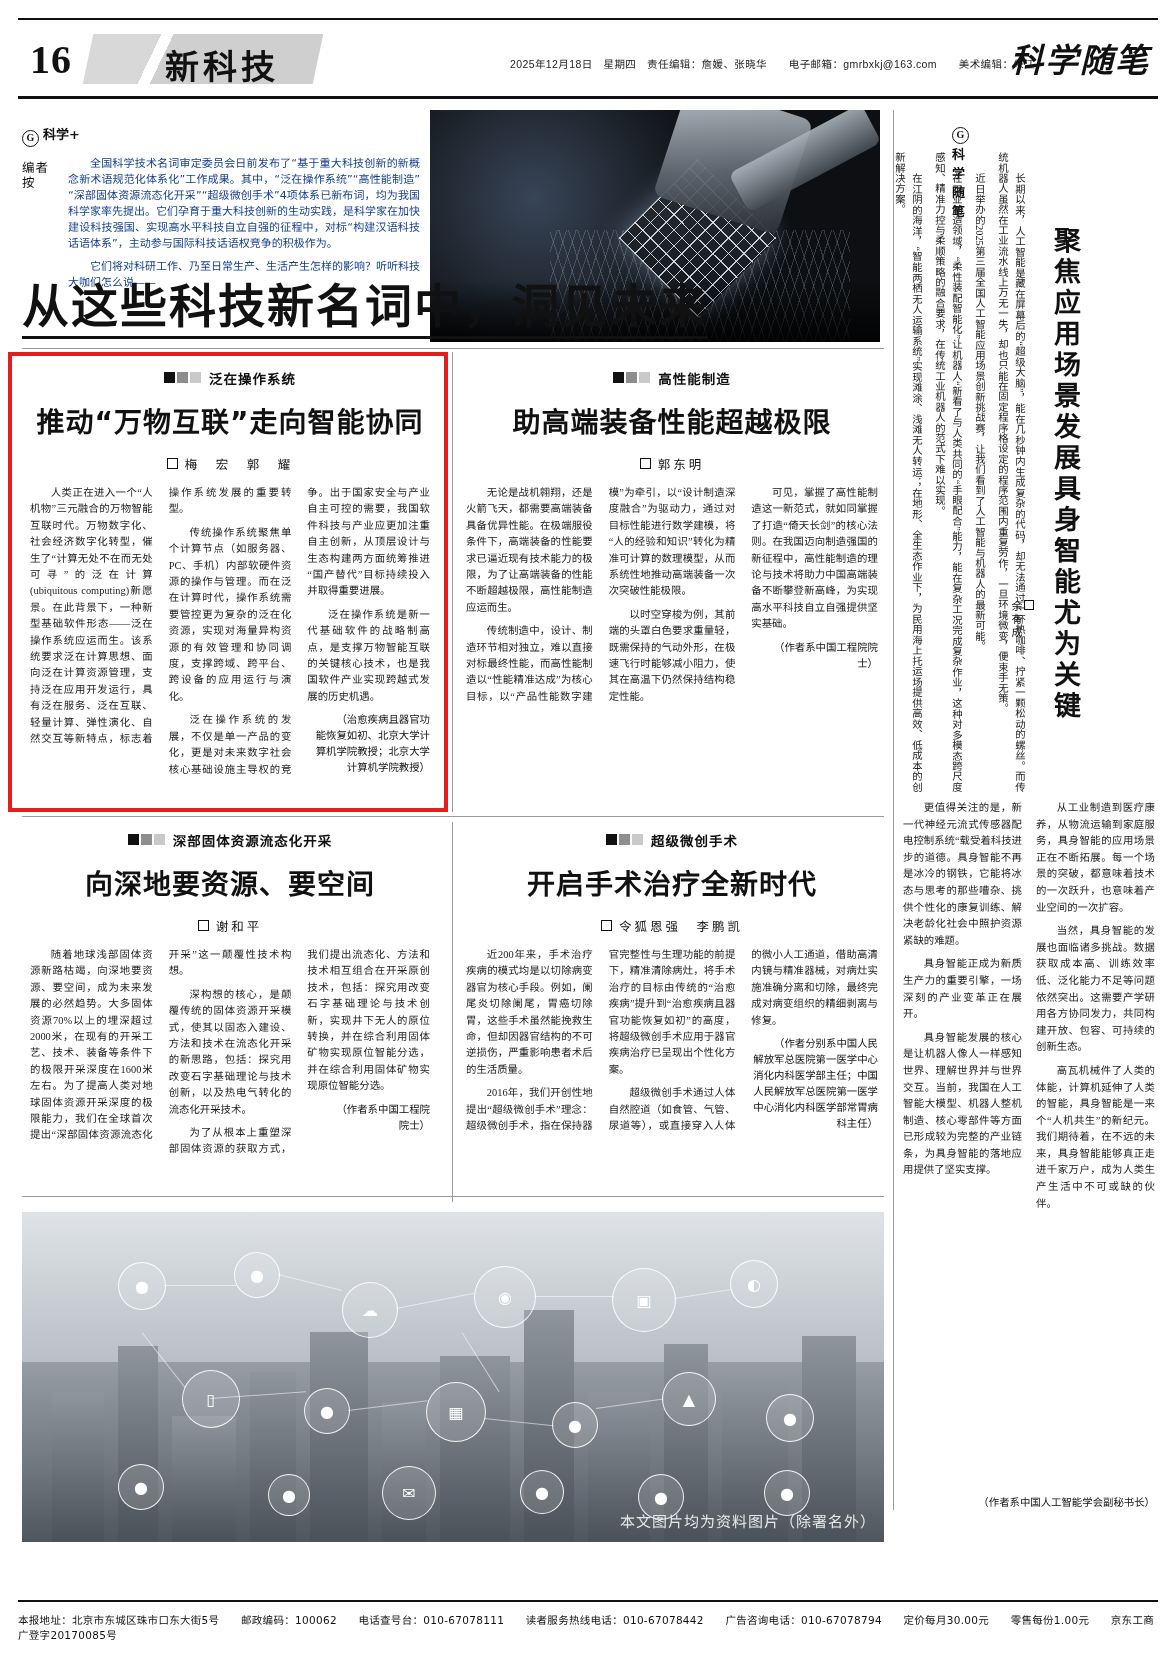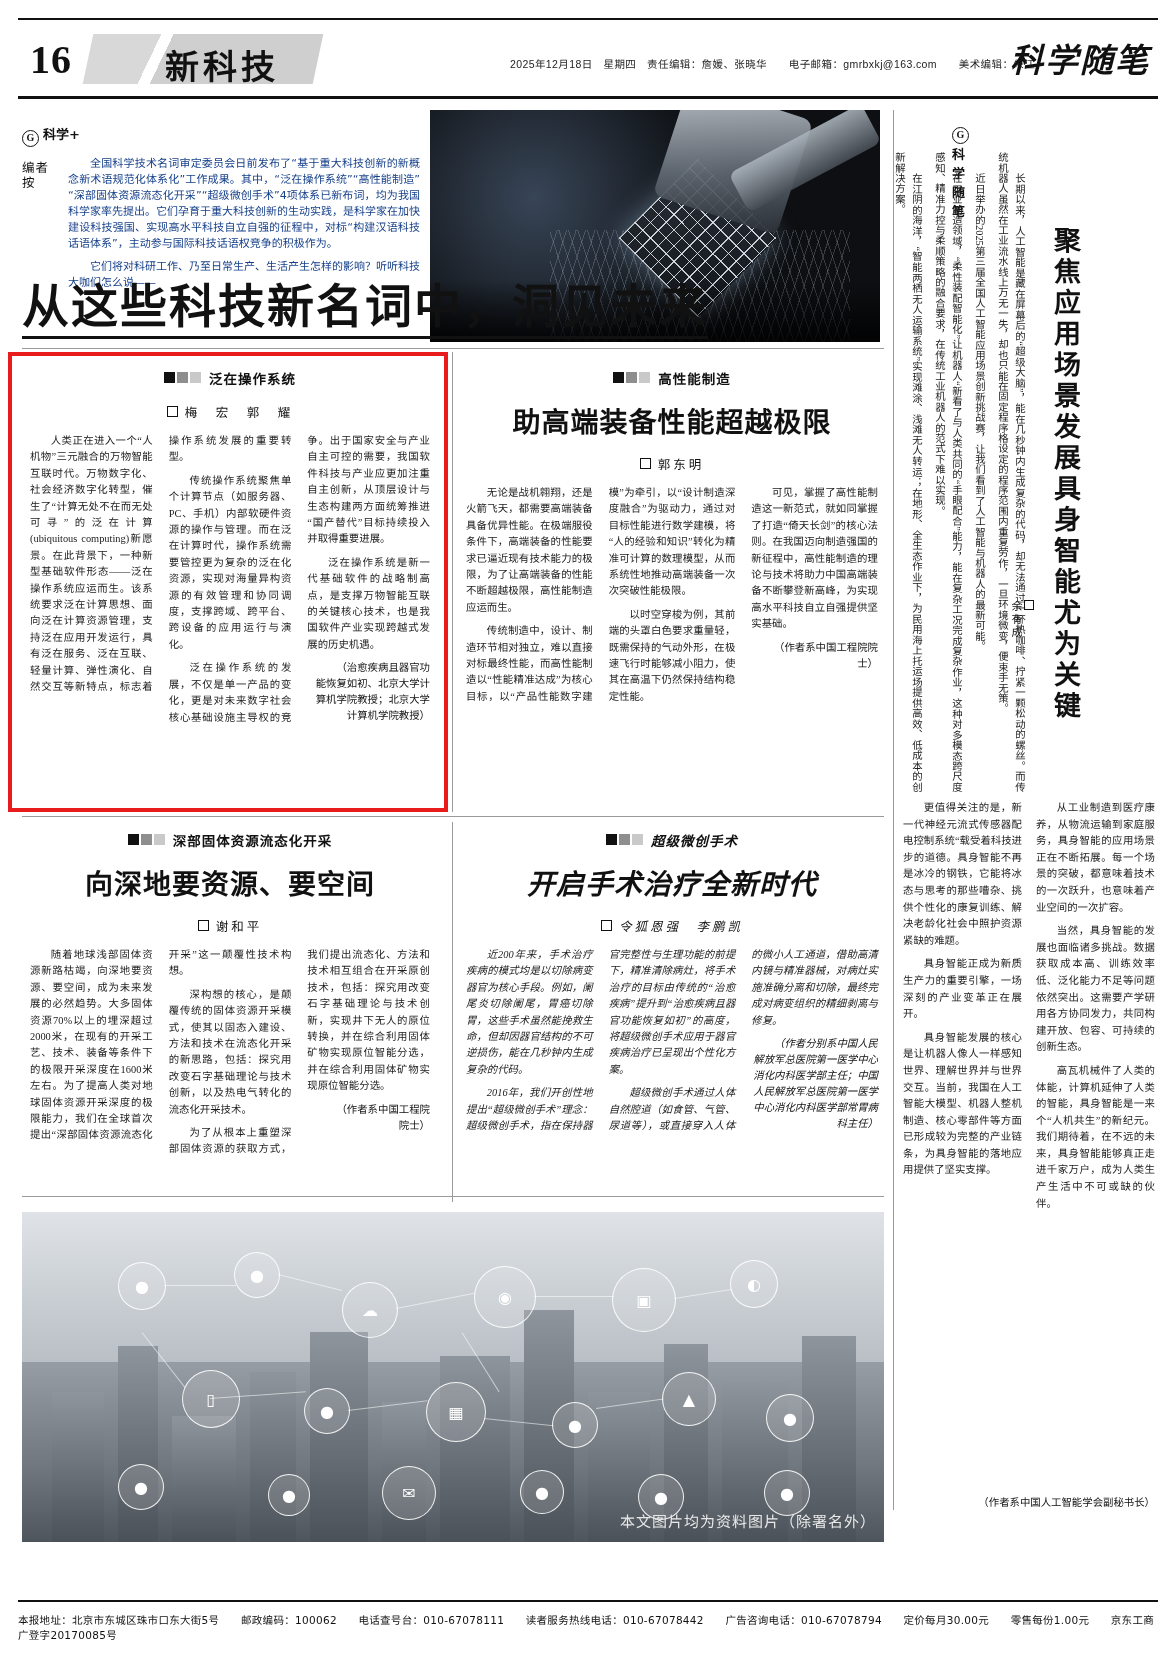--- a/index.html
+++ b/index.html
@@ -254,20 +254,21 @@
   <div class="vrule" style="left:452px;top:352px;height:460px;"></div>
   <div class="hrule" style="left:22px;top:816px;width:862px;"></div>
   <div class="vrule" style="left:452px;top:822px;height:380px;"></div>
   <div class="vrule" style="left:893px;top:110px;height:1400px;"></div>
   <div class="hrule" style="left:22px;top:1196px;width:862px;"></div>
 
   <div class="art" style="left:30px;top:368px;width:400px;">
     <div class="art-kicker">
       <span class="sqs"><i></i><i></i><i></i></span><span>泛在操作系统</span>
     </div>
+    <div class="art-title">推动“万物互联”走向智能协同</div>
     <div class="art-byline">
       <span class="sq"></span><span>梅　宏　郭　耀</span>
     </div>
     <div class="art-body" style="column-count:3;">
       <p>人类正在进入一个“人机物”三元融合的万物智能互联时代。万物数字化、社会经济数字化转型，催生了“计算无处不在而无处可寻”的泛在计算(ubiquitous computing)新愿景。在此背景下，一种新型基础软件形态——泛在操作系统应运而生。该系统要求泛在计算思想、面向泛在计算资源管理，支持泛在应用开发运行，具有泛在服务、泛在互联、轻量计算、弹性演化、自然交互等新特点，标志着操作系统发展的重要转型。</p>
       <p>传统操作系统聚焦单个计算节点（如服务器、PC、手机）内部软硬件资源的操作与管理。而在泛在计算时代，操作系统需要管控更为复杂的泛在化资源，实现对海量异构资源的有效管理和协同调度，支撑跨域、跨平台、跨设备的应用运行与演化。</p>
       <p>泛在操作系统的发展，不仅是单一产品的变化，更是对未来数字社会核心基础设施主导权的竞争。出于国家安全与产业自主可控的需要，我国软件科技与产业应更加注重自主创新，从顶层设计与生态构建两方面统筹推进“国产替代”目标持续投入并取得重要进展。</p>
       <p>泛在操作系统是新一代基础软件的战略制高点，是支撑万物智能互联的关键核心技术，也是我国软件产业实现跨越式发展的历史机遇。</p>
       <p class="art-sign">（治愈疾病且器官功能恢复如初、北京大学计算机学院教授；北京大学计算机学院教授）</p>
     </div>
@@ -300,30 +301,30 @@
       <span class="sq"></span><span>谢和平</span>
     </div>
     <div class="art-body" style="column-count:3;">
       <p>随着地球浅部固体资源新路枯竭，向深地要资源、要空间，成为未来发展的必然趋势。大多固体资源70%以上的埋深超过2000米，在现有的开采工艺、技术、装备等条件下的极限开采深度在1600米左右。为了提高人类对地球固体资源开采深度的极限能力，我们在全球首次提出“深部固体资源流态化开采”这一颠覆性技术构想。</p>
       <p>深构想的核心，是颠覆传统的固体资源开采模式，使其以固态入建设、方法和技术在流态化开采的新思路，包括：探究用改变石字基础理论与技术创新，以及热电气转化的流态化开采技术。</p>
       <p>为了从根本上重塑深部固体资源的获取方式，我们提出流态化、方法和技术相互组合在开采原创技术，包括：探究用改变石字基础理论与技术创新，实现井下无人的原位转换，并在综合利用固体矿物实现原位智能分选，并在综合利用固体矿物实现原位智能分选。</p>
       <p class="art-sign">（作者系中国工程院院士）</p>
     </div>
   </div>
 
-  <div class="art" style="left:466px;top:830px;width:412px;font-style:italic;">
+  <div class="art" style="left:466px;top:830px;width:412px;">
     <div class="art-kicker">
       <span class="sqs"><i></i><i></i><i></i></span><span>超级微创手术</span>
     </div>
     <div class="art-title">开启手术治疗全新时代</div>
     <div class="art-byline">
       <span class="sq"></span><span>令狐恩强　李鹏凯</span>
     </div>
     <div class="art-body" style="column-count:3;">
-      <p>近200年来，手术治疗疾病的模式均是以切除病变器官为核心手段。例如，阑尾炎切除阑尾，胃癌切除胃，这些手术虽然能挽救生命，但却因器官结构的不可逆损伤，能在几秒钟内生成复杂的代码。</p>
+      <p>近200年来，手术治疗疾病的模式均是以切除病变器官为核心手段。例如，阑尾炎切除阑尾，胃癌切除胃，这些手术虽然能挽救生命，但却因器官结构的不可逆损伤，严重影响患者术后的生活质量。</p>
       <p>2016年，我们开创性地提出“超级微创手术”理念：超级微创手术，指在保持器官完整性与生理功能的前提下，精准清除病灶，将手术治疗的目标由传统的“治愈疾病”提升到“治愈疾病且器官功能恢复如初”的高度，将超级微创手术应用于器官疾病治疗已呈现出个性化方案。</p>
       <p>超级微创手术通过人体自然腔道（如食管、气管、尿道等），或直接穿入人体的微小人工通道，借助高清内镜与精准器械，对病灶实施准确分离和切除，最终完成对病变组织的精细剥离与修复。</p>
       <p class="art-sign">（作者分别系中国人民解放军总医院第一医学中心消化内科医学部主任；中国人民解放军总医院第一医学中心消化内科医学部常胃病科主任）</p>
     </div>
   </div>
 
   <div class="kicker essay-kicker">
     <span class="g">G</span><span>科学随笔</span>
   </div>
   <div class="vert-title">聚焦应用场景发展具身智能尤为关键</div>

